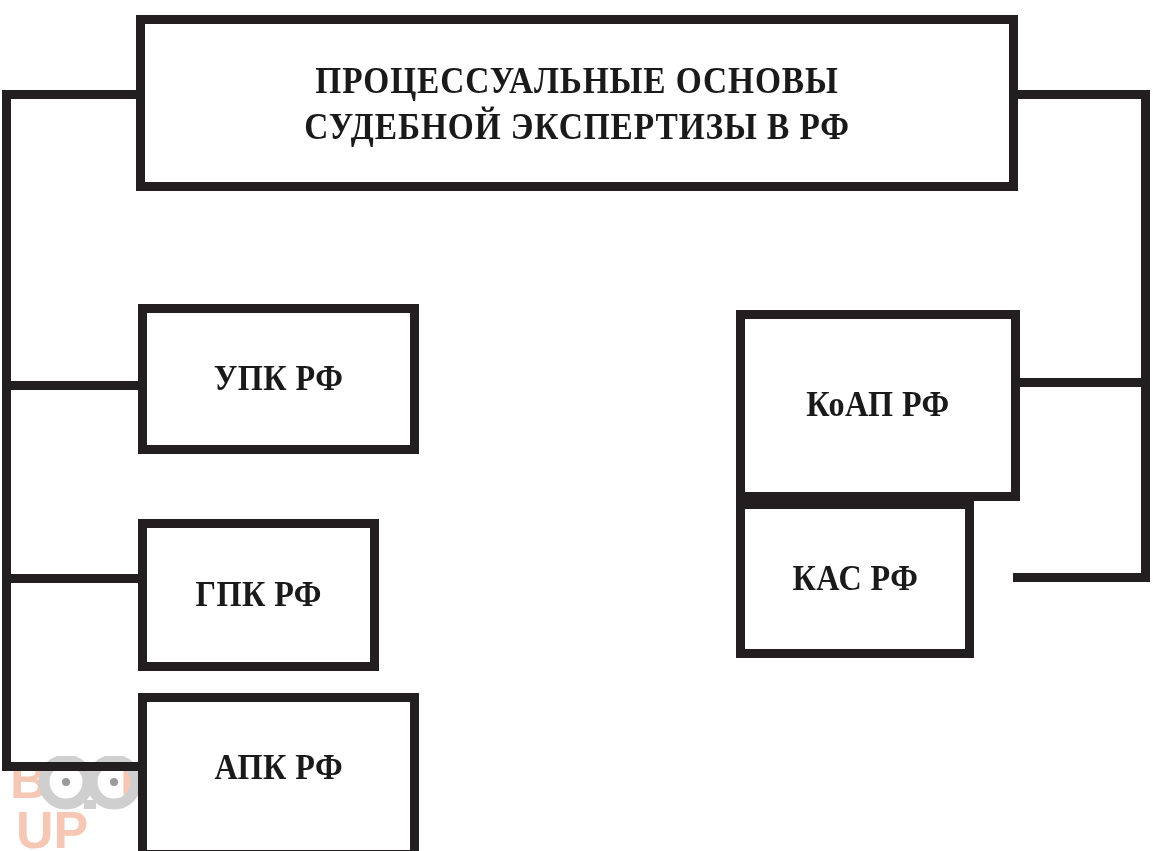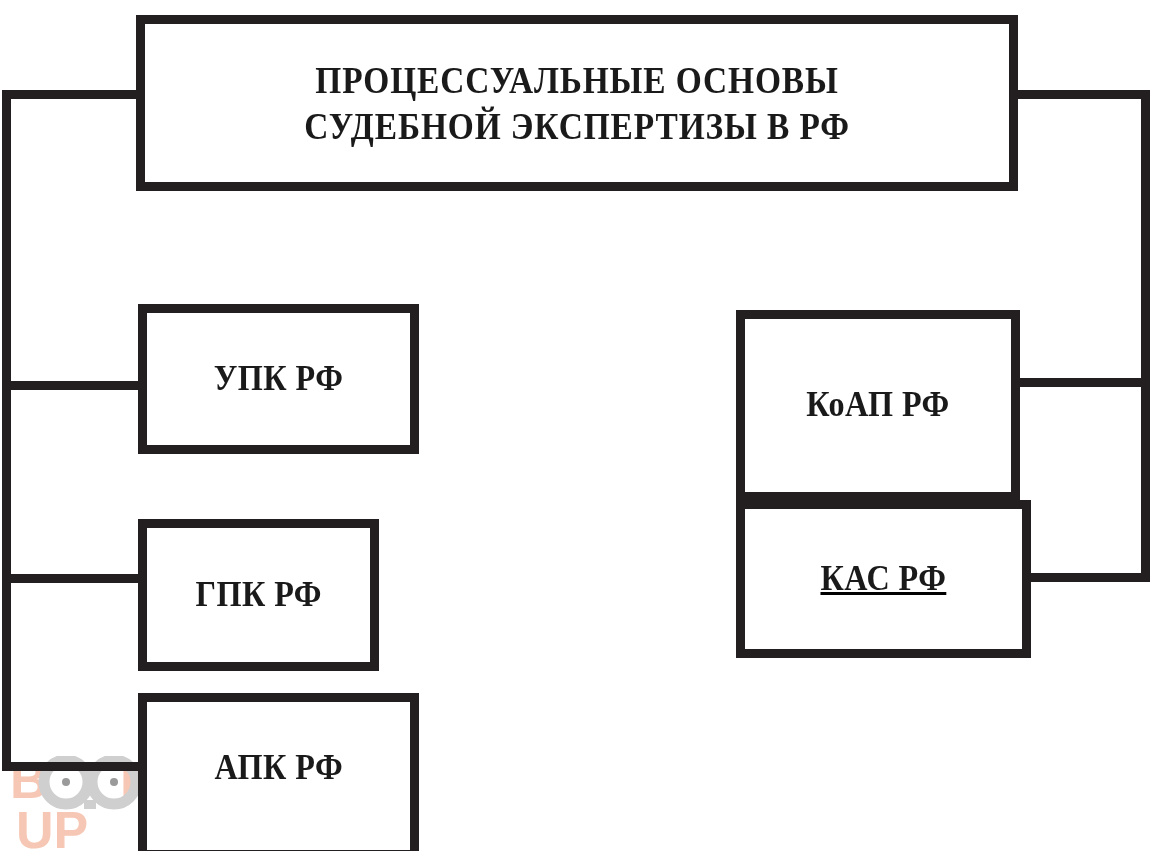--- a/index.html
+++ b/index.html
@@ -51,21 +51,21 @@
   #node-root .label {
     font-size: 38px;
     letter-spacing: 1px;
     transform: scaleX(0.88);
   }
 
   #node-upk  { left: 138px; top: 304px; width: 281px; height: 150px; }
   #node-gpk  { left: 138px; top: 505px; width: 241px; height: 152px; margin-top: 14px; }
   #node-apk  { left: 138px; top: 693px; width: 281px; height: 166px; }
   #node-koap { left: 736px; top: 310px; width: 284px; height: 191px; }
-  #node-kas  { left: 736px; top: 500px; width: 295px; height: 158px; text-decoration: underline; }
+  #node-kas  { left: 736px; top: 500px; width: 238px; height: 158px; }
 
   #node-upk .label,
   #node-gpk .label,
   #node-apk .label,
   #node-koap .label,
   #node-kas .label {
     font-size: 35px;
   }
   #node-apk .label { position: relative; top: -8px; }
 

